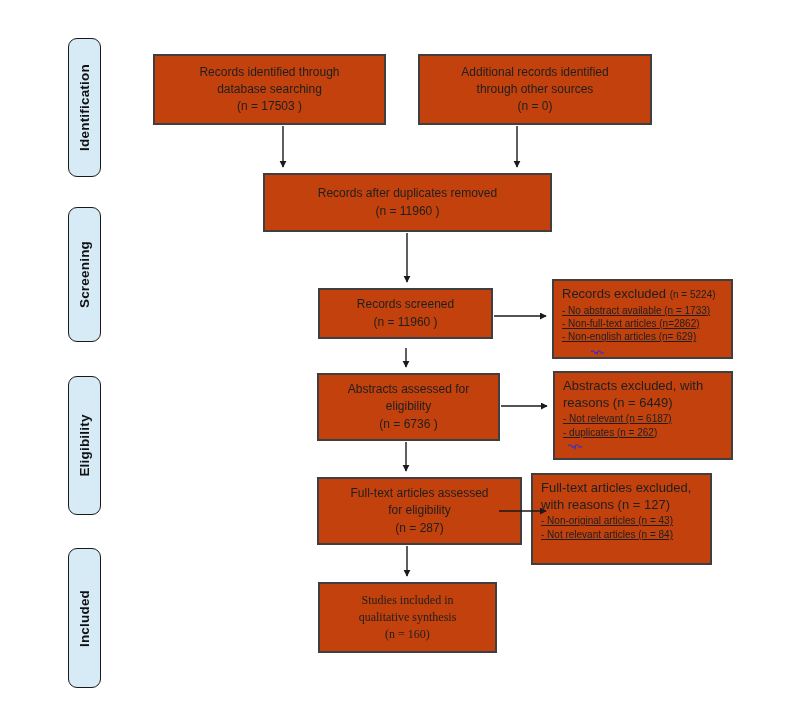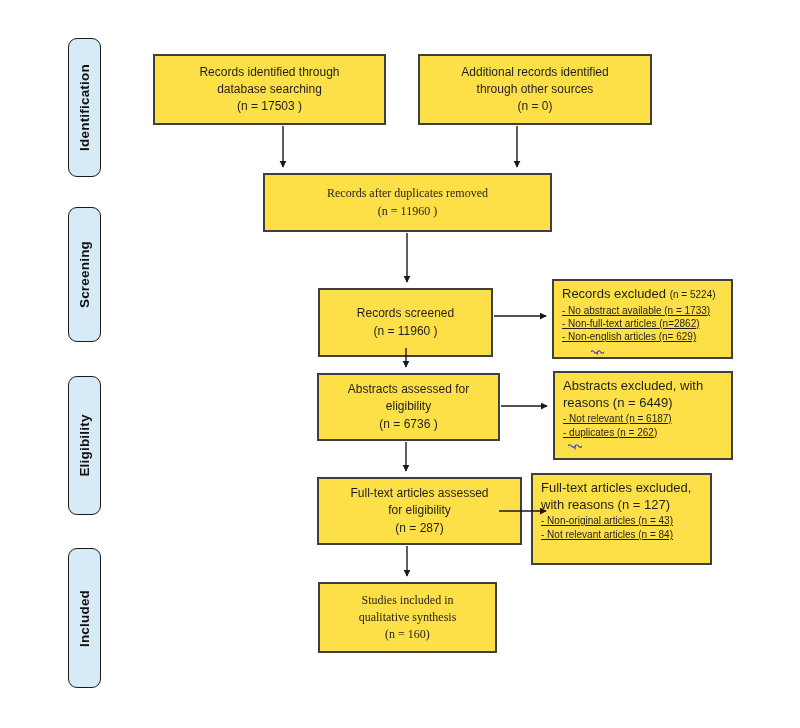--- a/index.html
+++ b/index.html
@@ -23,31 +23,31 @@
     letter-spacing: 0.2px;
   }
   #stage-identification { top: 38px;  height: 139px; }
   #stage-screening      { top: 207px; height: 135px; }
   #stage-eligibility    { top: 376px; height: 139px; }
   #stage-included       { top: 548px; height: 140px; }
 
   
   .fbox {
     position: absolute; box-sizing: border-box;
-    background: #fde047; border: 2px solid #3f3f3f;
+    background: #c2410c; border: 2px solid #3f3f3f;
   }
   .center-box {
     display: flex; align-items: center; justify-content: center;
     text-align: center; font-size: 12px; line-height: 1.42;
     white-space: pre-line; padding: 2px 6px;
   }
   #box-records-identified { left: 153px; top: 54px;  width: 233px; height: 71px; }
   #box-additional-records { left: 418px; top: 54px;  width: 234px; height: 71px; }
-  #box-after-duplicates   { left: 263px; top: 173px; width: 289px; height: 59px; font-family: Liberation Serif, serif; }
-  #box-records-screened   { left: 318px; top: 288px; width: 175px; height: 69px; }
+  #box-after-duplicates   { left: 263px; top: 173px; width: 289px; height: 59px; }
+  #box-records-screened   { left: 318px; top: 288px; width: 175px; height: 51px; }
   #box-abstracts-assessed { left: 317px; top: 373px; width: 183px; height: 68px; }
   #box-fulltext-assessed  { left: 317px; top: 477px; width: 205px; height: 68px; }
   #box-studies-included   { left: 318px; top: 582px; width: 179px; height: 71px; font-family: Liberation Serif, serif; }
 
   .excl-box { padding: 5px 8px 4px 8px; text-align: left; }
   #box-records-excluded   { left: 552px; top: 279px; width: 181px; height: 80px; }
   #box-abstracts-excluded { left: 553px; top: 371px; width: 180px; height: 89px; }
   #box-fulltext-excluded  { left: 531px; top: 473px; width: 181px; height: 92px; }
   .excl-title { font-size: 13px; line-height: 1.28; margin-bottom: 1px; }
   .excl-title .count { font-size: 10px; }

